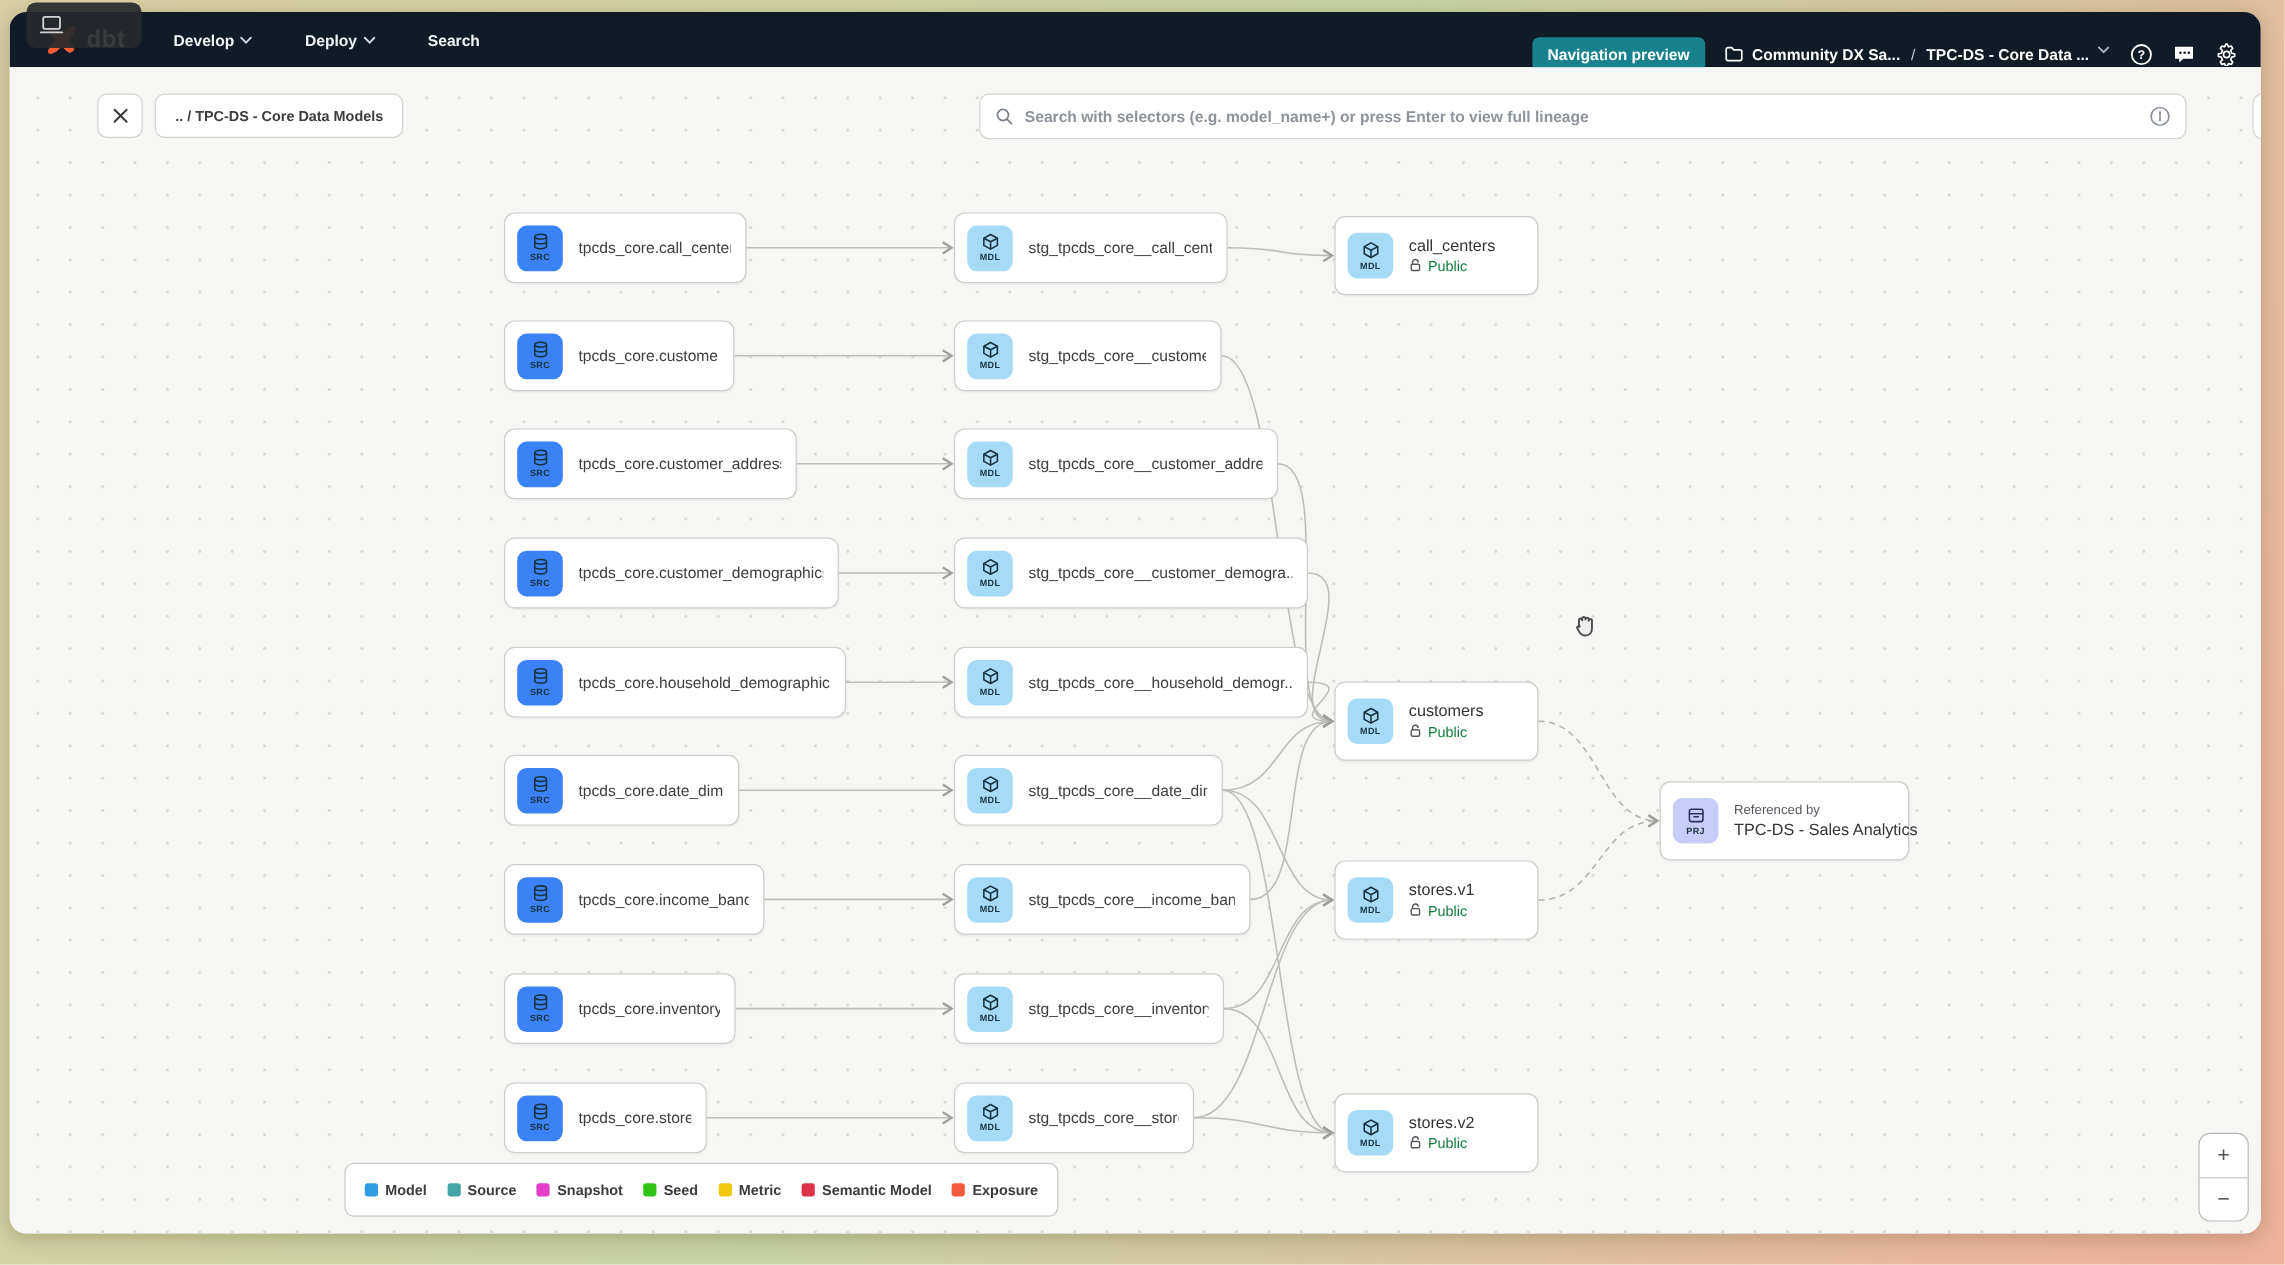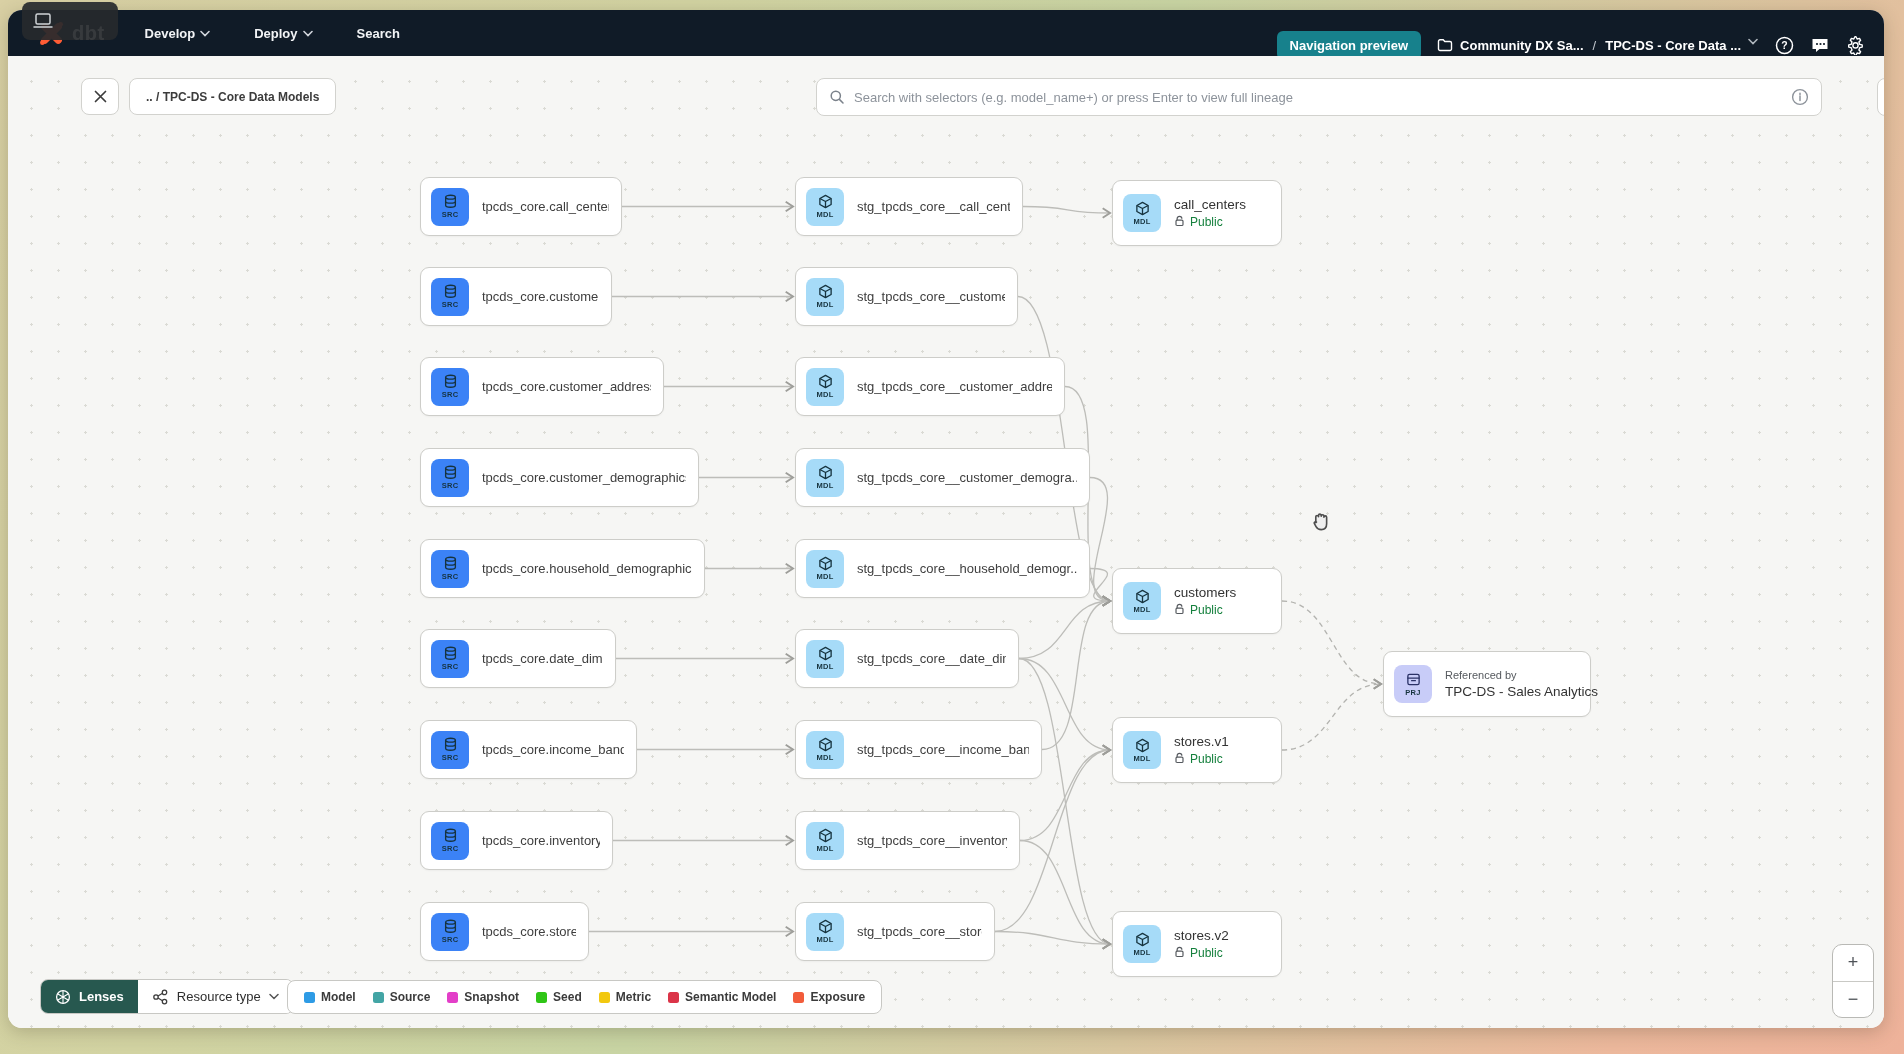--- a/index.html
+++ b/index.html
@@ -37,40 +37,40 @@
     background-color:#f6f6f4;
     background-image: radial-gradient(circle,#dadad4 1.1px, transparent 1.3px);
     background-size:27px 27px; background-position:10px 12px;
   }
   #edges { position:absolute; left:0; top:0; width:1876px; height:972px; pointer-events:none; }
   
   .tool-card { position:absolute; background:#fff; border:1px solid #d2d2ce; border-radius:8px; display:flex; align-items:center; justify-content:center; cursor:pointer;margin-left:45px; }
   #close-btn { left:28px; top:22px; width:38px; height:37px; }
   #crumb-card { left:76px; top:22px; height:37px; padding:0 16px; font-size:12px; font-weight:700; color:#3c3c3c; white-space:nowrap; }
   #searchbar { position:absolute; left:808px; top:22px; width:1006px; height:38px; background:#fff; border:1px solid #d2d2ce; border-radius:8px; display:flex; align-items:center; padding:0 12px; }
-  #searchbar input { flex:1; border:none; outline:none; font-size:13px; color:#3c3c3c; font-family:"Liberation Sans",sans-serif; background:transparent; margin-left:9px; }
+  #searchbar input { flex:1; border:none; outline:none; font-size:13px; color:#3c3c3c; font-family:"Liberation Sans",sans-serif; background:transparent; margin-left:9px;font-weight:bold; }
   #searchbar input::placeholder { color:#8d939b; }
   #refresh-btn { left:1824px; top:22px; width:40px; height:38px; }
   
   .node { position:absolute; background:#fff; border:1px solid #cdcdc9; border-radius:9px; display:flex; align-items:center; padding:0 12px 0 10px; gap:13px; cursor:pointer; box-shadow:0 1px 2px rgba(0,0,0,.04); }
   .node-icon { width:38px; height:38px; border-radius:8px; display:flex; flex-direction:column; align-items:center; justify-content:center; flex:none; }
   .node-icon .badge { font-size:7.5px; font-weight:700; color:#16333e; letter-spacing:.3px; margin-top:1px; }
   .icon-src { background:#3b82f6; }
   .icon-mdl { background:#a6dbf8; }
   .icon-prj { background:#c8ccf8; }
   .node .name { font-size:13px; color:#3e3e3e; white-space:nowrap; overflow:hidden; }
   .node-col { display:flex; flex-direction:column; gap:3px; min-width:0; }
   .node-title { font-size:13.5px; color:#333; white-space:nowrap; }
   .access-row { display:flex; align-items:center; gap:5px; font-size:12px; color:#15803d; }
   .node-sub { font-size:11px; color:#55595e; }
   
   #lenses-bar { position:absolute; left:32px; bottom:14px; display:flex; align-items:stretch; height:35px; border:1px solid #c8c8c4; border-radius:8px; overflow:hidden; background:#fff; }
   #lenses-seg { display:flex; align-items:center; gap:8px; background:#27584f; color:#fff; font-size:13px; font-weight:700; padding:0 14px; cursor:pointer; }
   #restype-seg { display:flex; align-items:center; gap:8px; color:#2e2e2e; font-size:13px; font-weight:400; padding:0 14px; cursor:pointer; background:#fff; }
-  #legend-card { position:absolute; left:279px; bottom:14px; height:34px; background:#fff; border:1px solid #c8c8c4; border-radius:8px; display:flex; align-items:center; gap:17px; padding:0 16px; }
+  #legend-card { position:absolute; left:279px; bottom:14px; height:45px; background:#fff; border:1px solid #c8c8c4; border-radius:8px; display:flex; align-items:center; gap:17px; padding:0 16px; }
   .legend-item { display:flex; align-items:center; gap:6px; font-size:12px; font-weight:700; color:#3b3b3b; }
   .swatch { width:11px; height:11px; border-radius:2.5px; flex:none; }
   #zoomctl { position:absolute; right:10px; bottom:10px; width:42px; height:74px; background:#fff; border:1px solid #b9b9b5; border-radius:10px; display:flex; flex-direction:column; overflow:hidden; }
   .zoombtn { flex:1; display:flex; align-items:center; justify-content:center; font-size:18px; color:#4e5257; cursor:pointer; }
   #zoom-in { border-bottom:1px solid #c9c9c5; }
   
   #hand-cursor { position:absolute; left:1300px; top:453px; width:26px; height:26px; pointer-events:none; }
   #screen-tab { position:absolute; left:22px; top:2px; width:96px; height:38px; background:rgba(38,41,44,.92); border-radius:8px; display:flex; align-items:center; padding-left:10px; z-index:5; }
 </style>
 </head>
@@ -475,41 +475,20 @@
               <span class="node-sub">Referenced by</span>
               <span class="node-title">TPC-DS - Sales Analytics</span>
             </div>
           </div>
         </div>
 
       <svg id="hand-cursor" viewBox="0 0 24 24">
         <path d="M7.2 12.5 V7.2 a1.25 1.25 0 0 1 2.5 0 V6 a1.25 1.25 0 0 1 2.5 0 v.6 a1.25 1.25 0 0 1 2.5 0 v1 a1.25 1.25 0 0 1 2.5 0 v6 c0 3.4-2.1 5.4-5 5.4 -2.6 0-3.8-1-4.8-2.8 l-1.6-2.9 a1.2 1.2 0 0 1 2-1.2 z" fill="#efefef" stroke="#4e4e4e" stroke-width="1.5" stroke-linejoin="round"></path>
       </svg>
 
-      <div id="lenses-bar">
-        <div id="lenses-seg">
-          <svg width="16" height="16" viewBox="0 0 16 16">
-            <circle cx="8" cy="8" r="6.4" fill="none" stroke="#fff" stroke-width="1.3"></circle>
-            <path d="M8 1.6 L8 8 L13.5 4.8 M8 8 L2.5 4.8 M8 8 L8 14.4 M8 8 L13.5 11.2 M8 8 L2.5 11.2" fill="none" stroke="#fff" stroke-width="1.1"></path>
-          </svg>
-          <span>Lenses</span>
-        </div>
-        <div id="restype-seg">
-          <svg width="17" height="16" viewBox="0 0 17 16">
-            <circle cx="4" cy="8" r="2.2" fill="none" stroke="#3c3c3c" stroke-width="1.3"></circle>
-            <circle cx="12.5" cy="3.4" r="2.2" fill="none" stroke="#3c3c3c" stroke-width="1.3"></circle>
-            <circle cx="12.5" cy="12.6" r="2.2" fill="none" stroke="#3c3c3c" stroke-width="1.3"></circle>
-            <path d="M6 7 L10.5 4.3 M6 9 L10.5 11.7" stroke="#3c3c3c" stroke-width="1.2"></path>
-          </svg>
-          <span>Resource type</span>
-          <svg width="10" height="7" viewBox="0 0 10 7">
-              <path d="M1 1.5 L5 5.5 L9 1.5" fill="none" stroke="#555" stroke-width="1.5" stroke-linecap="round"></path>
-            </svg>
-        </div>
-      </div>
       <div id="legend-card">
           <span class="legend-item">
             <span class="swatch" style="background:#2E9BE5"></span>
             <span>Model</span>
           </span>
           <span class="legend-item">
             <span class="swatch" style="background:#43A5A5"></span>
             <span>Source</span>
           </span>
           <span class="legend-item">

